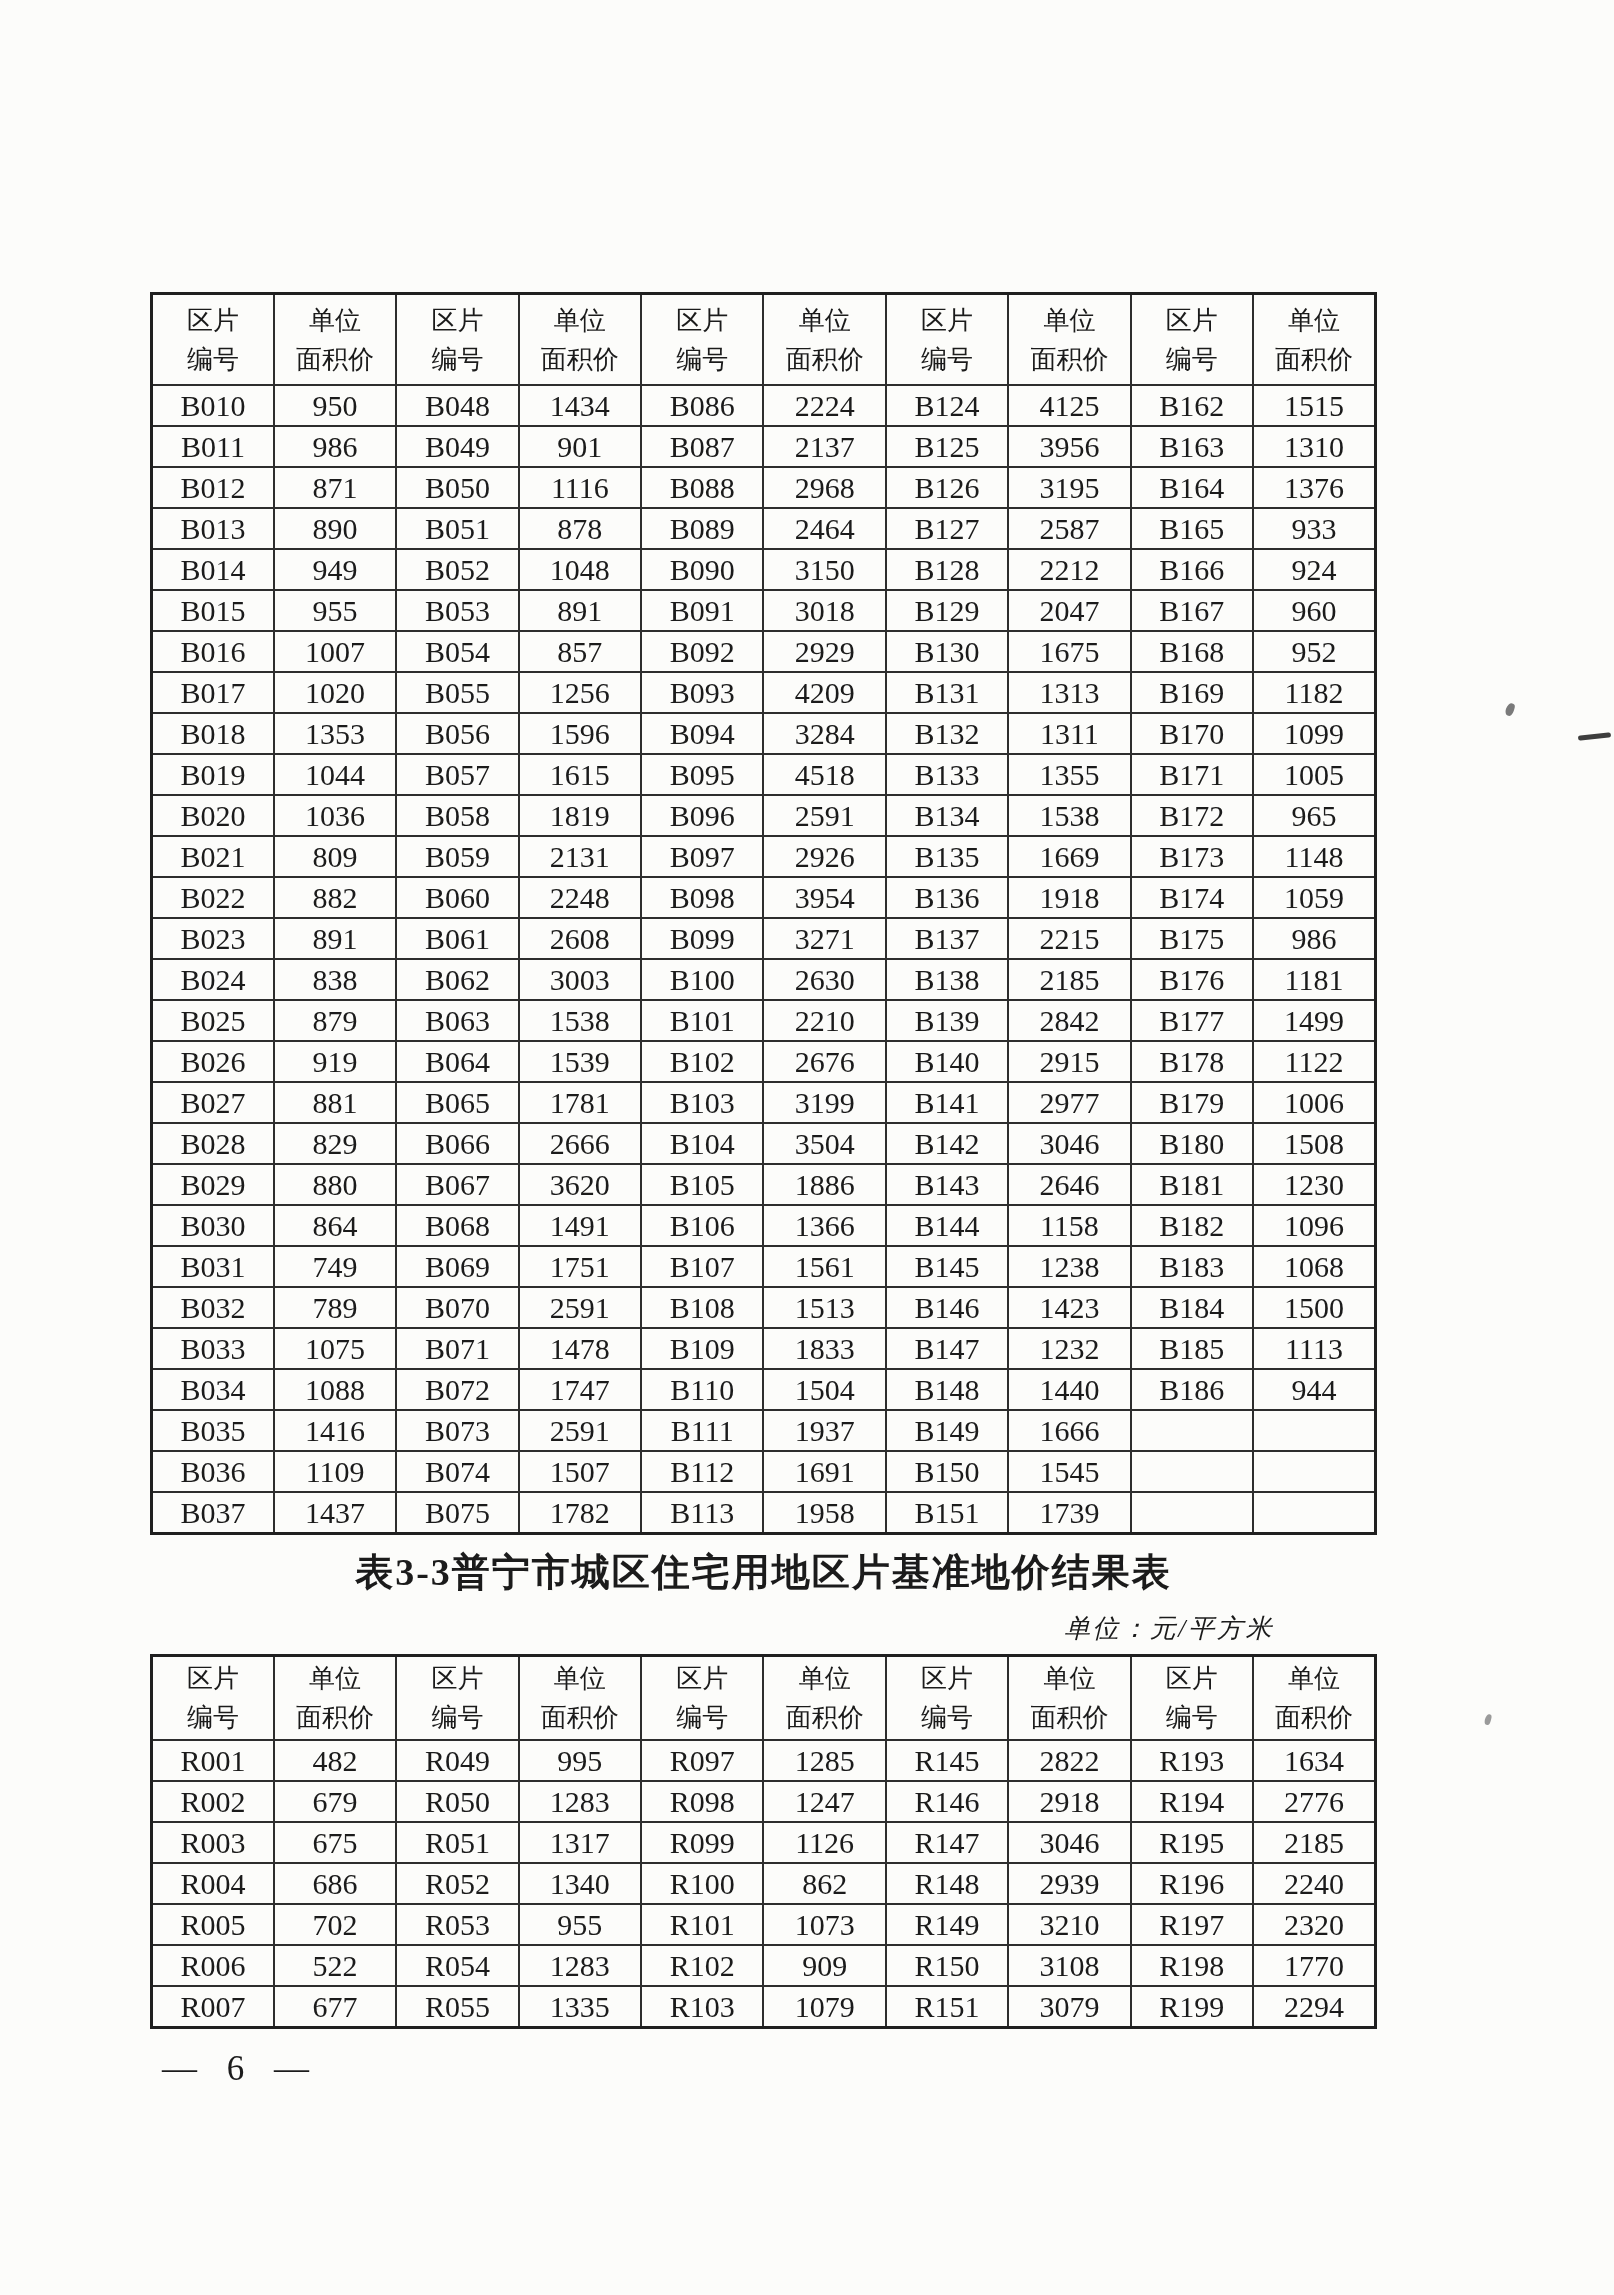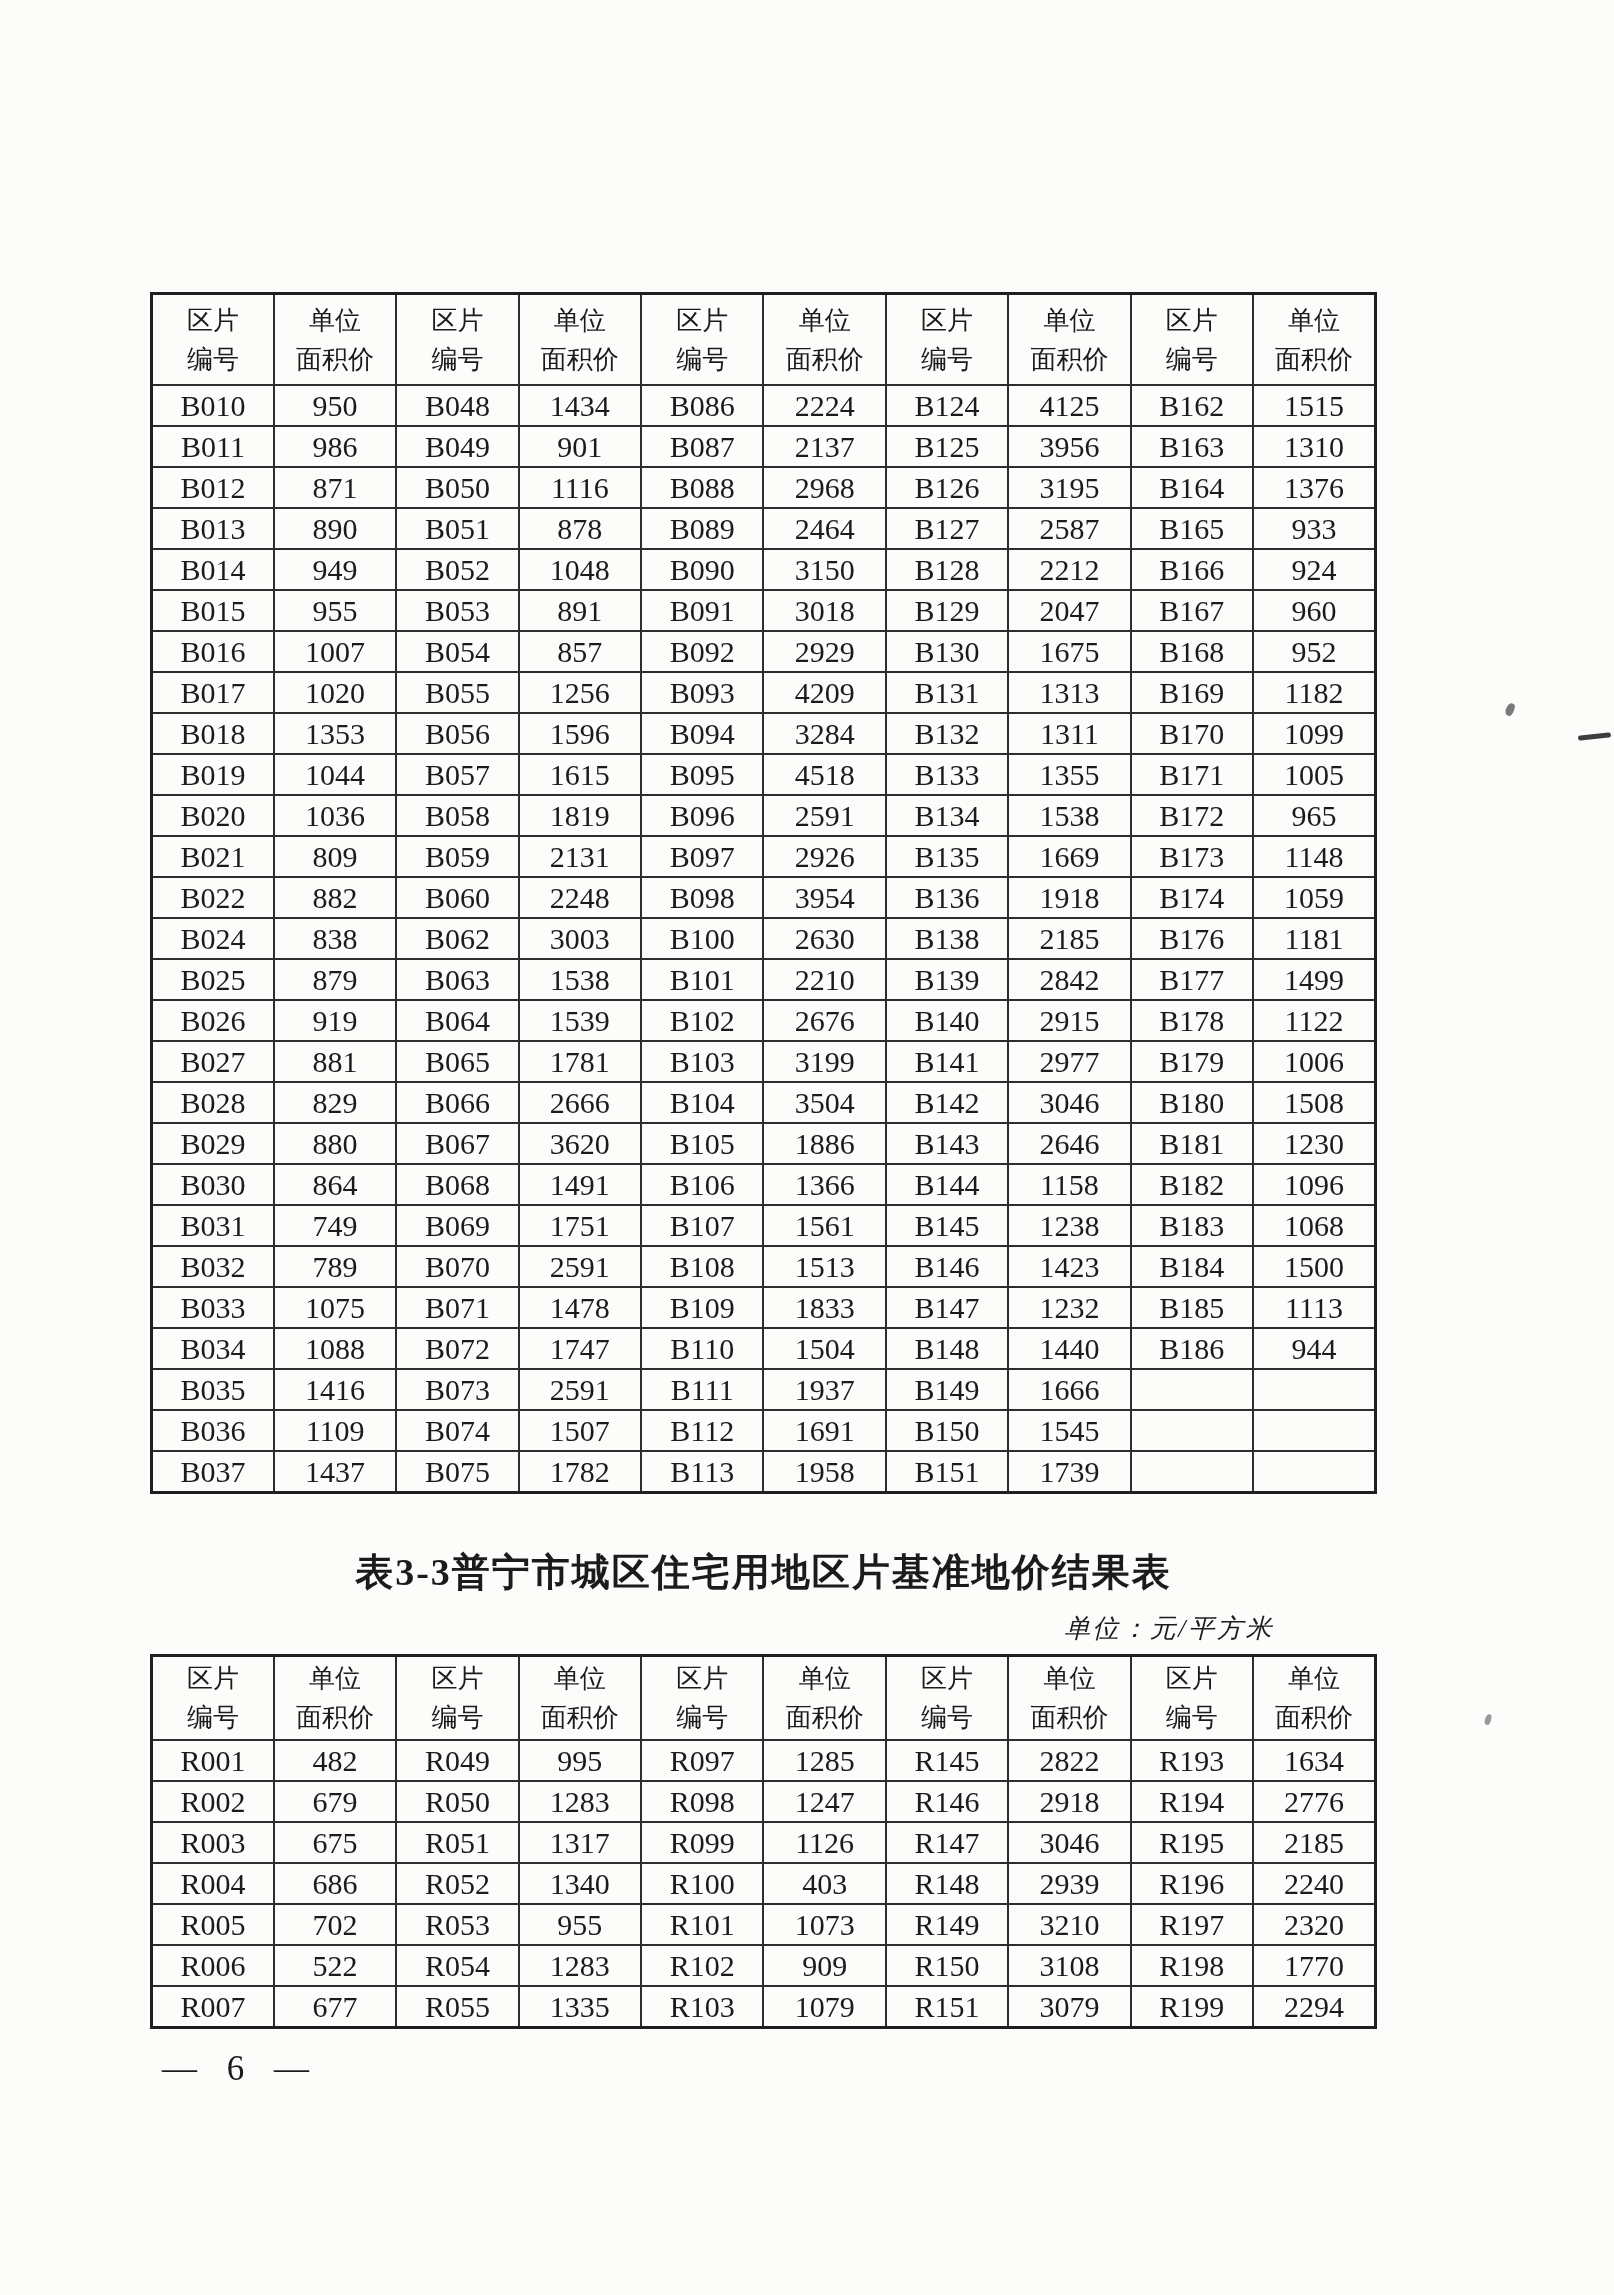--- a/index.html
+++ b/index.html
@@ -275,20 +275,32 @@
           <td>B060</td>
           <td>2248</td>
           <td>B098</td>
           <td>3954</td>
           <td>B136</td>
           <td>1918</td>
           <td>B174</td>
           <td>1059</td>
         </tr>
         <tr>
+          <td>B023</td>
+          <td>891</td>
+          <td>B061</td>
+          <td>2608</td>
+          <td>B099</td>
+          <td>3271</td>
+          <td>B137</td>
+          <td>2215</td>
+          <td>B175</td>
+          <td>986</td>
+        </tr>
+        <tr>
           <td>B024</td>
           <td>838</td>
           <td>B062</td>
           <td>3003</td>
           <td>B100</td>
           <td>2630</td>
           <td>B138</td>
           <td>2185</td>
           <td>B176</td>
           <td>1181</td>
@@ -537,21 +549,21 @@
           <td>3046</td>
           <td>R195</td>
           <td>2185</td>
         </tr>
         <tr>
           <td>R004</td>
           <td>686</td>
           <td>R052</td>
           <td>1340</td>
           <td>R100</td>
-          <td>403</td>
+          <td>862</td>
           <td>R148</td>
           <td>2939</td>
           <td>R196</td>
           <td>2240</td>
         </tr>
         <tr>
           <td>R005</td>
           <td>702</td>
           <td>R053</td>
           <td>955</td>

